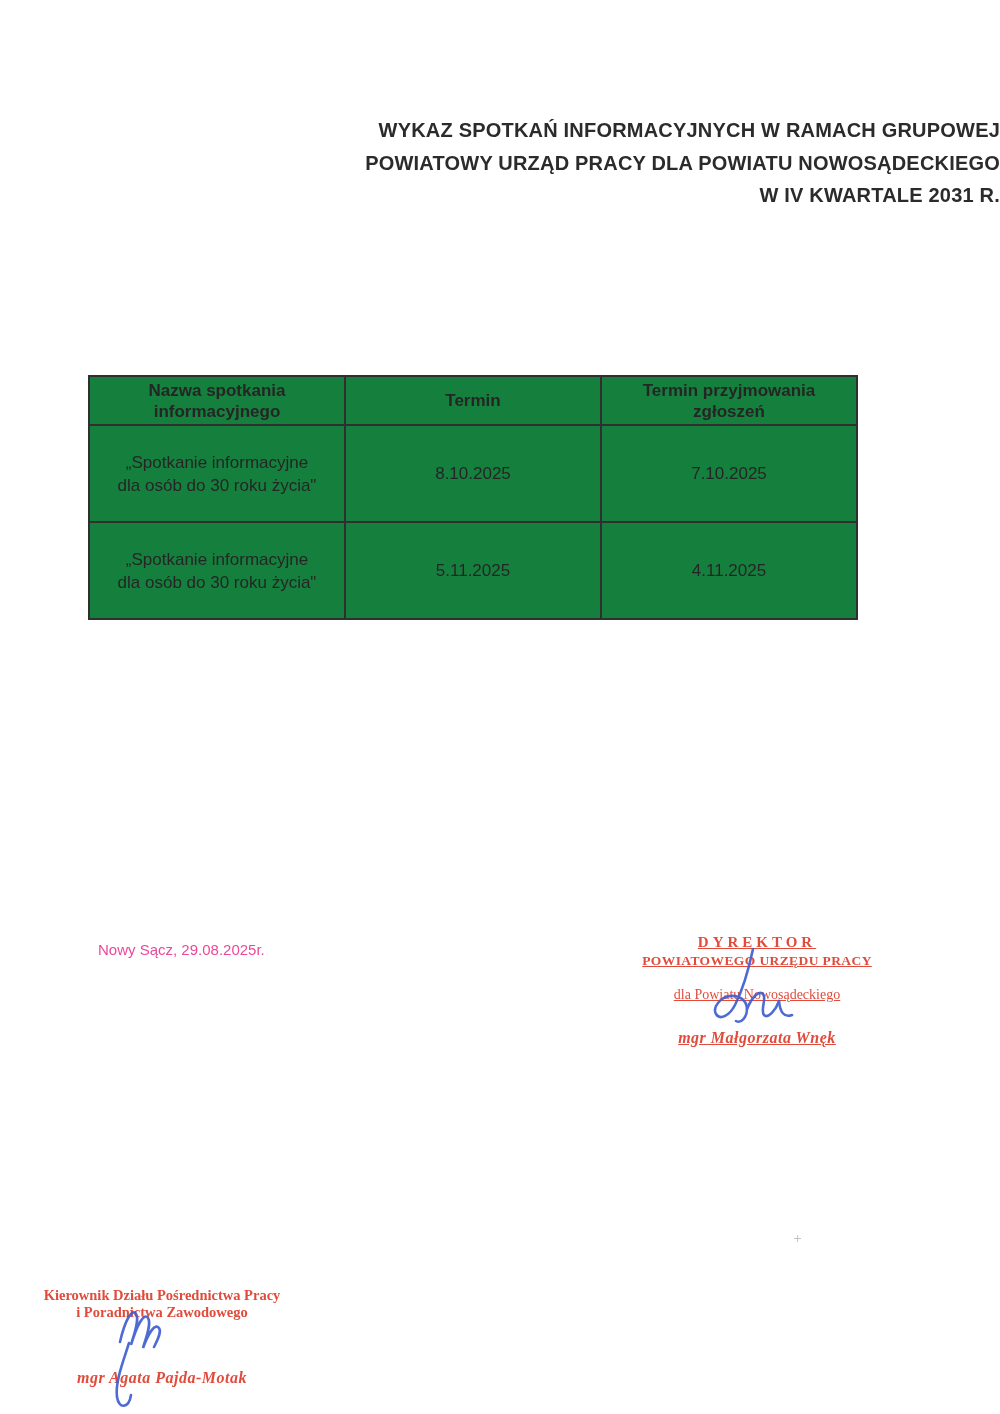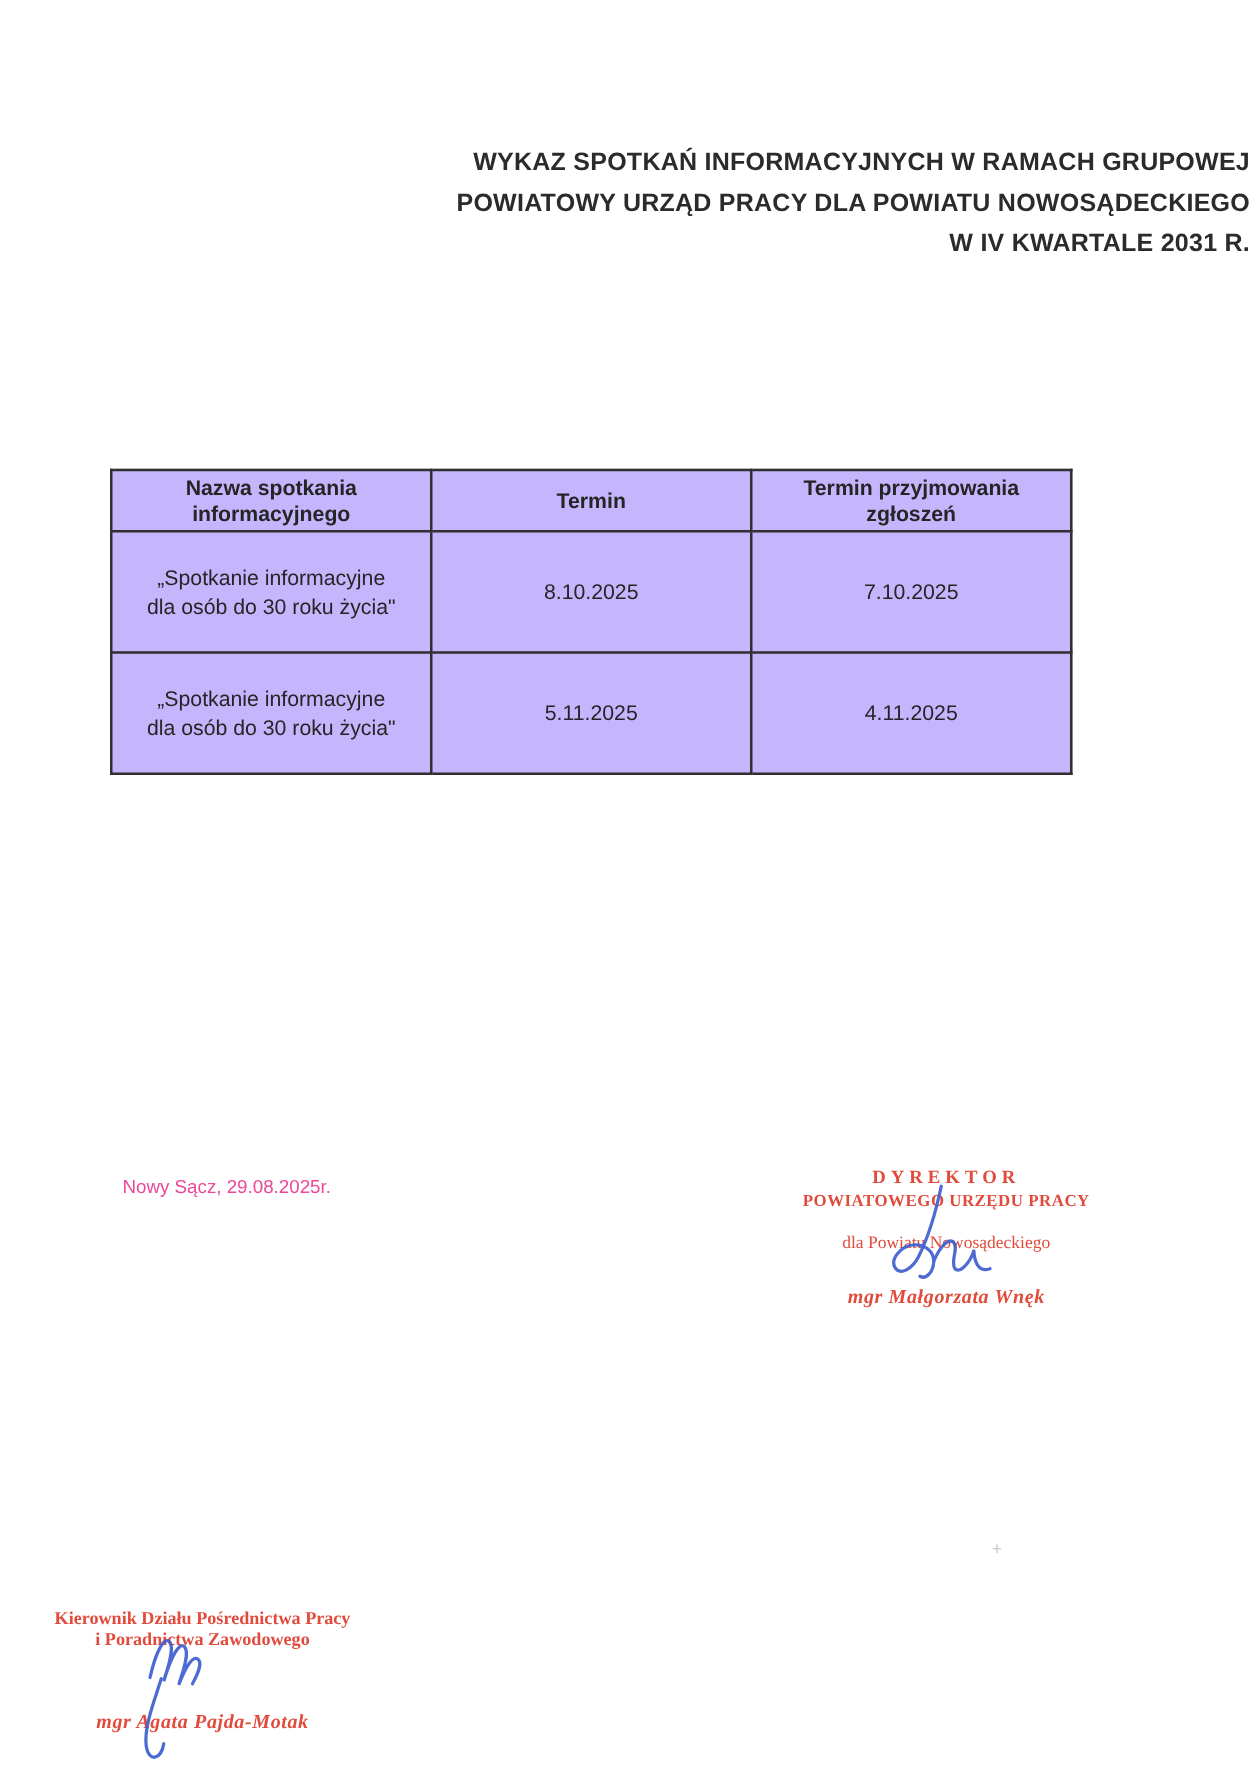--- a/index.html
+++ b/index.html
@@ -34,21 +34,21 @@
   
   .meetings-table-wrap {
     position: absolute;
     left: 88px;
     top: 375px;
   }
   table.meetings {
     border-collapse: collapse;
     table-layout: fixed;
     width: 768px;
-    background: #c4b5fd;
+    background: #15803d;
   }
   table.meetings col { width: 256px; }
   table.meetings th, table.meetings td {
     border: 2px solid #2f2f2f;
     text-align: center;
     vertical-align: middle;
     font-size: 17px;
     color: #252525;
     padding: 2px 10px;
   }
@@ -87,20 +87,21 @@
   }
 
   
   .director-stamp {
     position: absolute;
     left: 628px;
     top: 934px;
     width: 258px;
     text-align: center;
     font-family: "Liberation Serif", serif;
+    text-decoration: underline;
   }
   .director-stamp .st-title {
     font-size: 15px;
     letter-spacing: 4px;
     font-weight: 600;
   }
   .director-stamp .st-office {
     font-size: 13.5px;
     font-weight: bold;
     letter-spacing: 0.4px;

